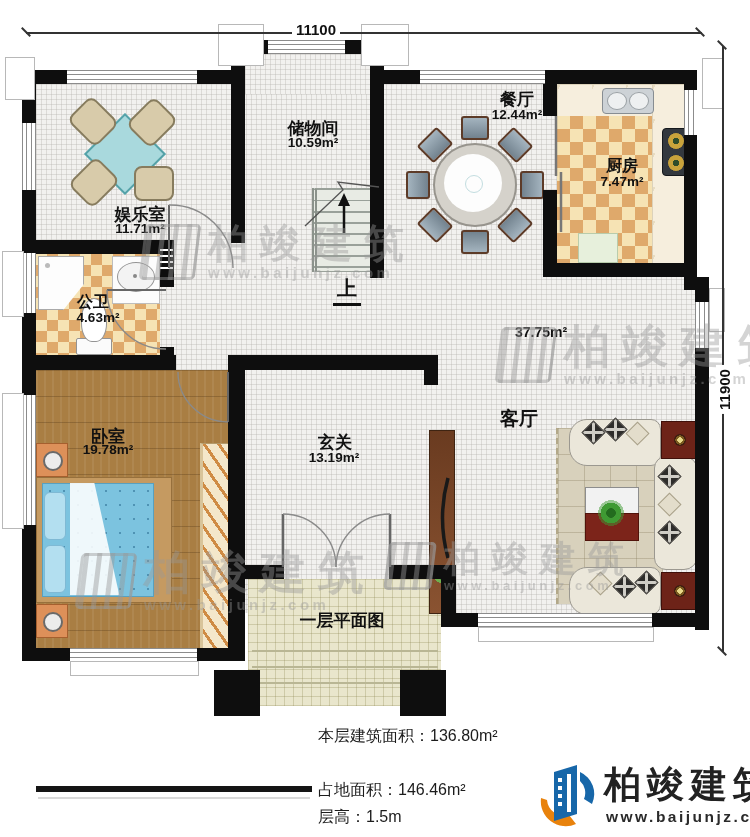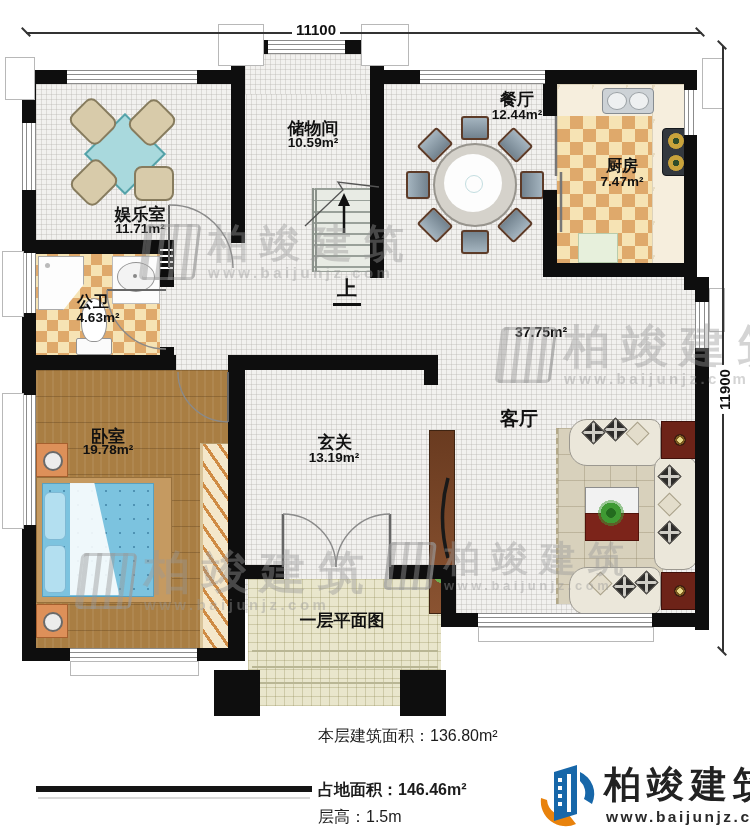--- a/index.html
+++ b/index.html
@@ -285,21 +285,21 @@
     <div class="dimtxt" style="left:700px;top:381px;transform:rotate(-90deg);">11900</div>
   </div>
 
   <div class="footer abs" style="left:0;top:718px;width:750px;height:119px;background:#fff;">
     <div class="rule1" style="left:36px;top:68px;width:276px;height:6px;"></div>
     <div class="rule2" style="left:38px;top:79px;width:272px;height:2px;"></div>
 
     <div class="statrow" style="left:318px;top:8px;">
       <span>本层建筑面积：</span><span>136.80m²</span>
     </div>
-    <div class="statrow" style="left:318px;top:62px;font-weight:bold;">
+    <div class="statrow" style="left:318px;top:62px;">
       <span>占地面积：</span><span>146.46m²</span>
     </div>
     <div class="statrow" style="left:318px;top:89px;">
       <span>层高：</span><span>1.5m</span>
     </div>
 
     <div class="abs" style="left:534px;top:40px;width:64px;height:74px;">
       <svg width="64" height="74" viewBox="0 0 64 74">
         <path d="M7 40 A25 25 0 0 0 42 66 L35 57 A17 17 0 0 1 13 42 Z" fill="#e8820c"></path>
         <path d="M20 14 L43 7 L43 56 L20 63 Z" fill="#1767a9"></path>

